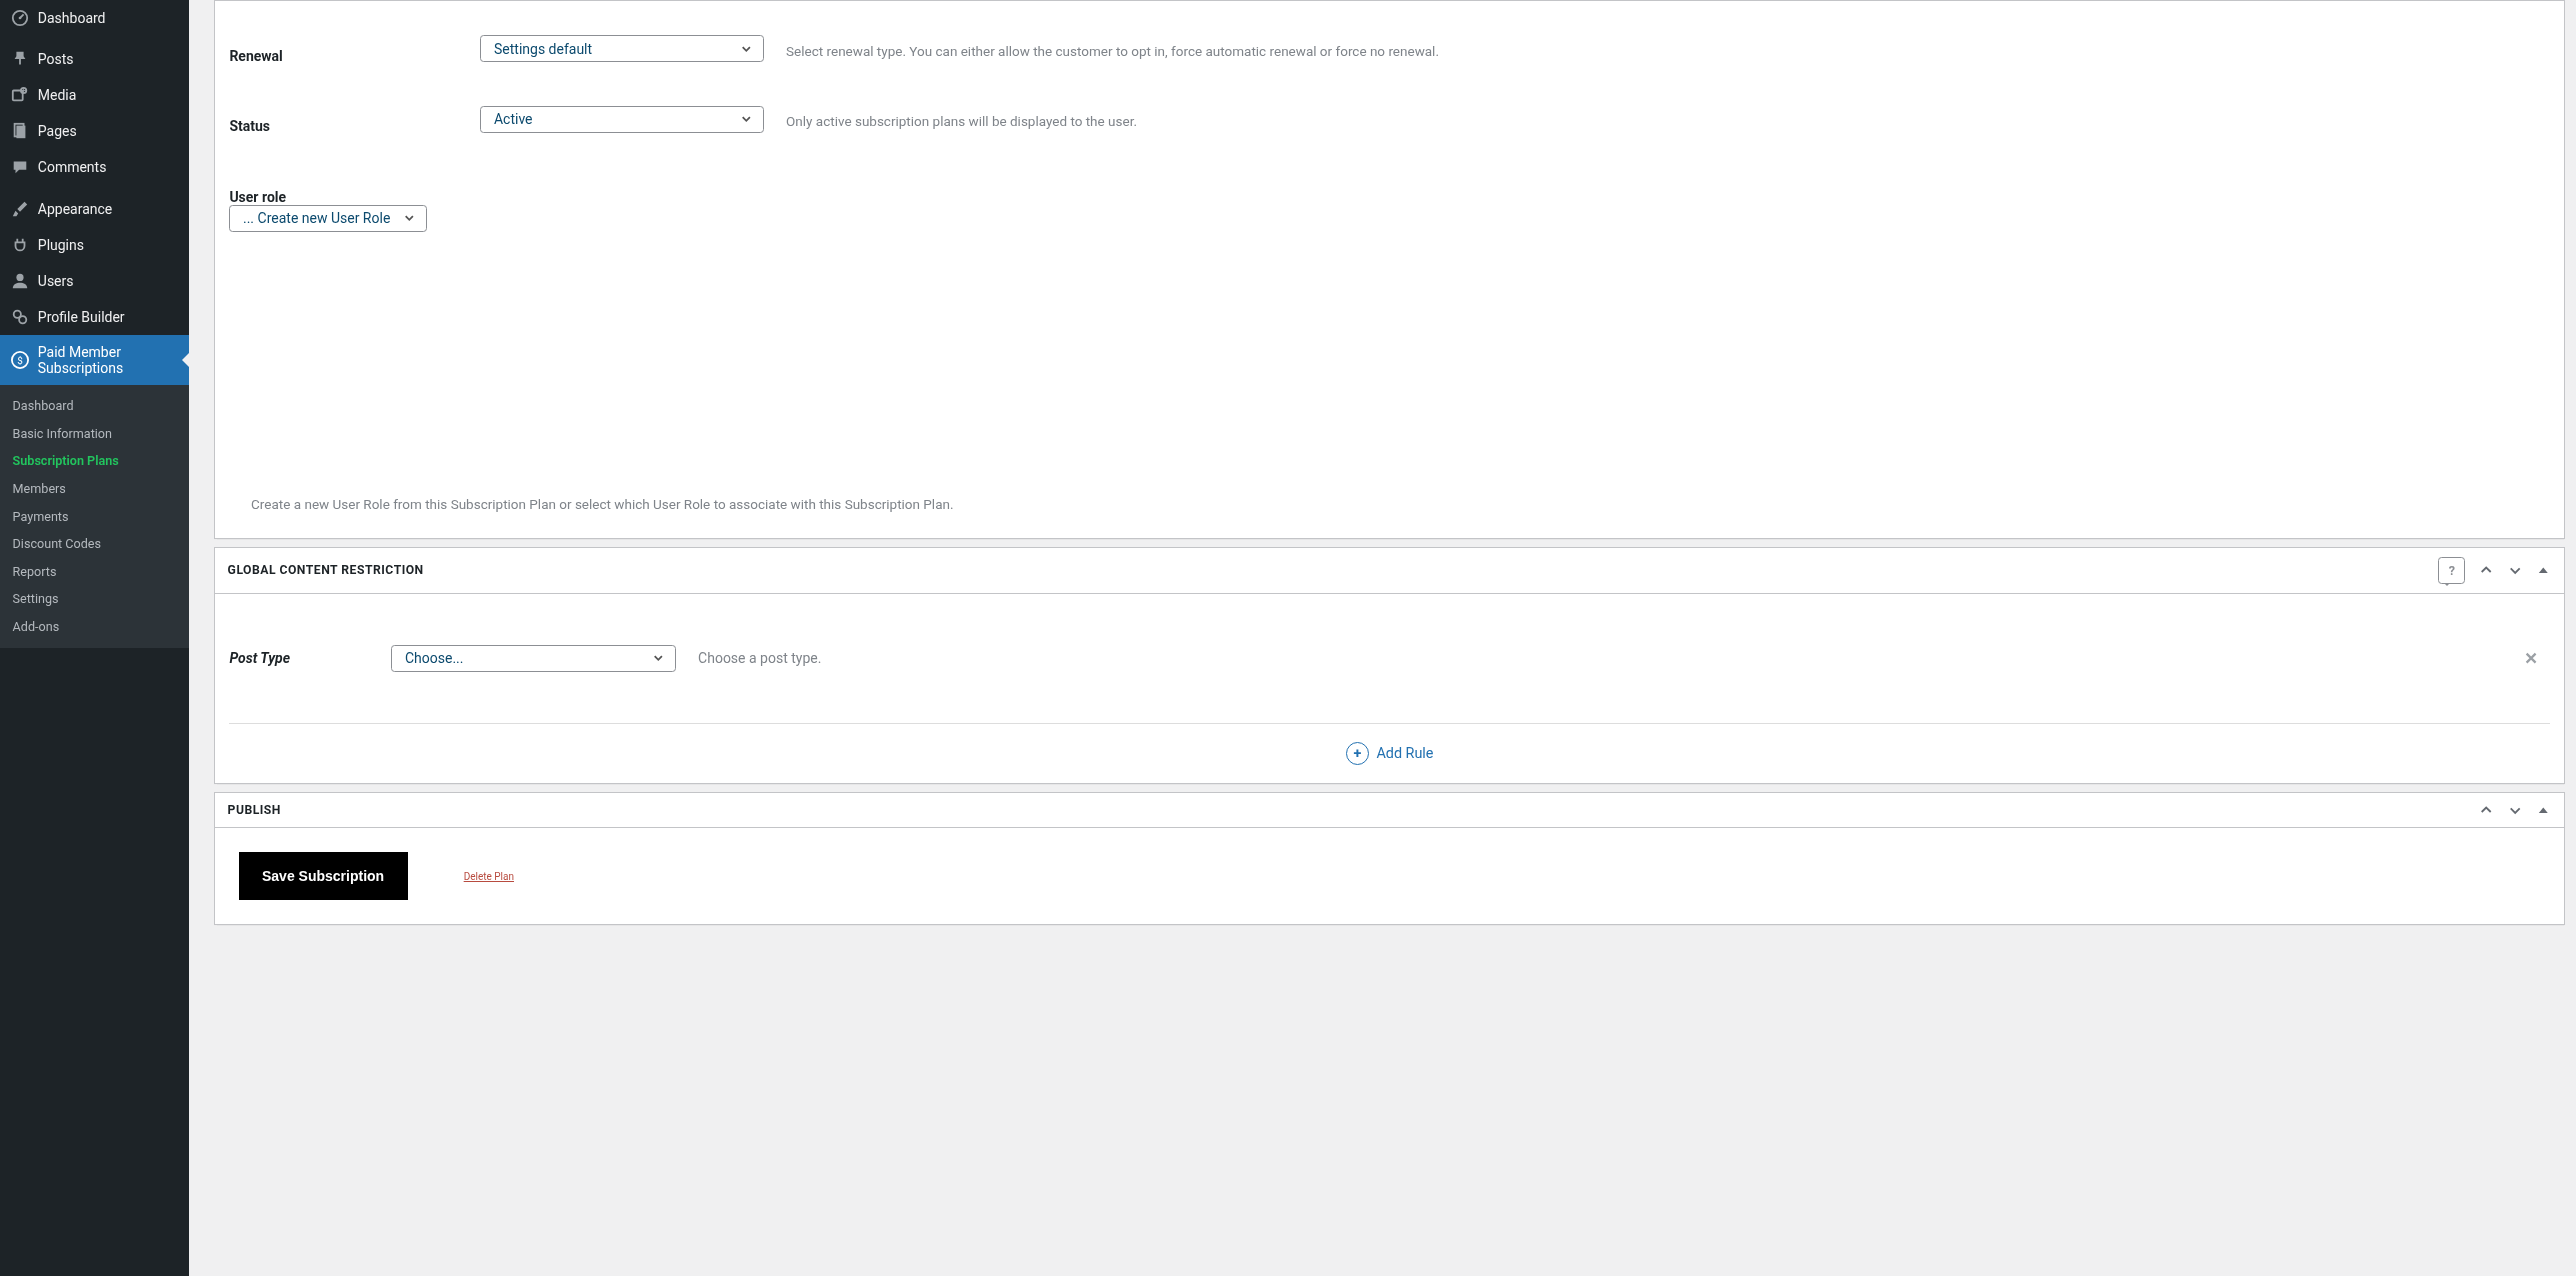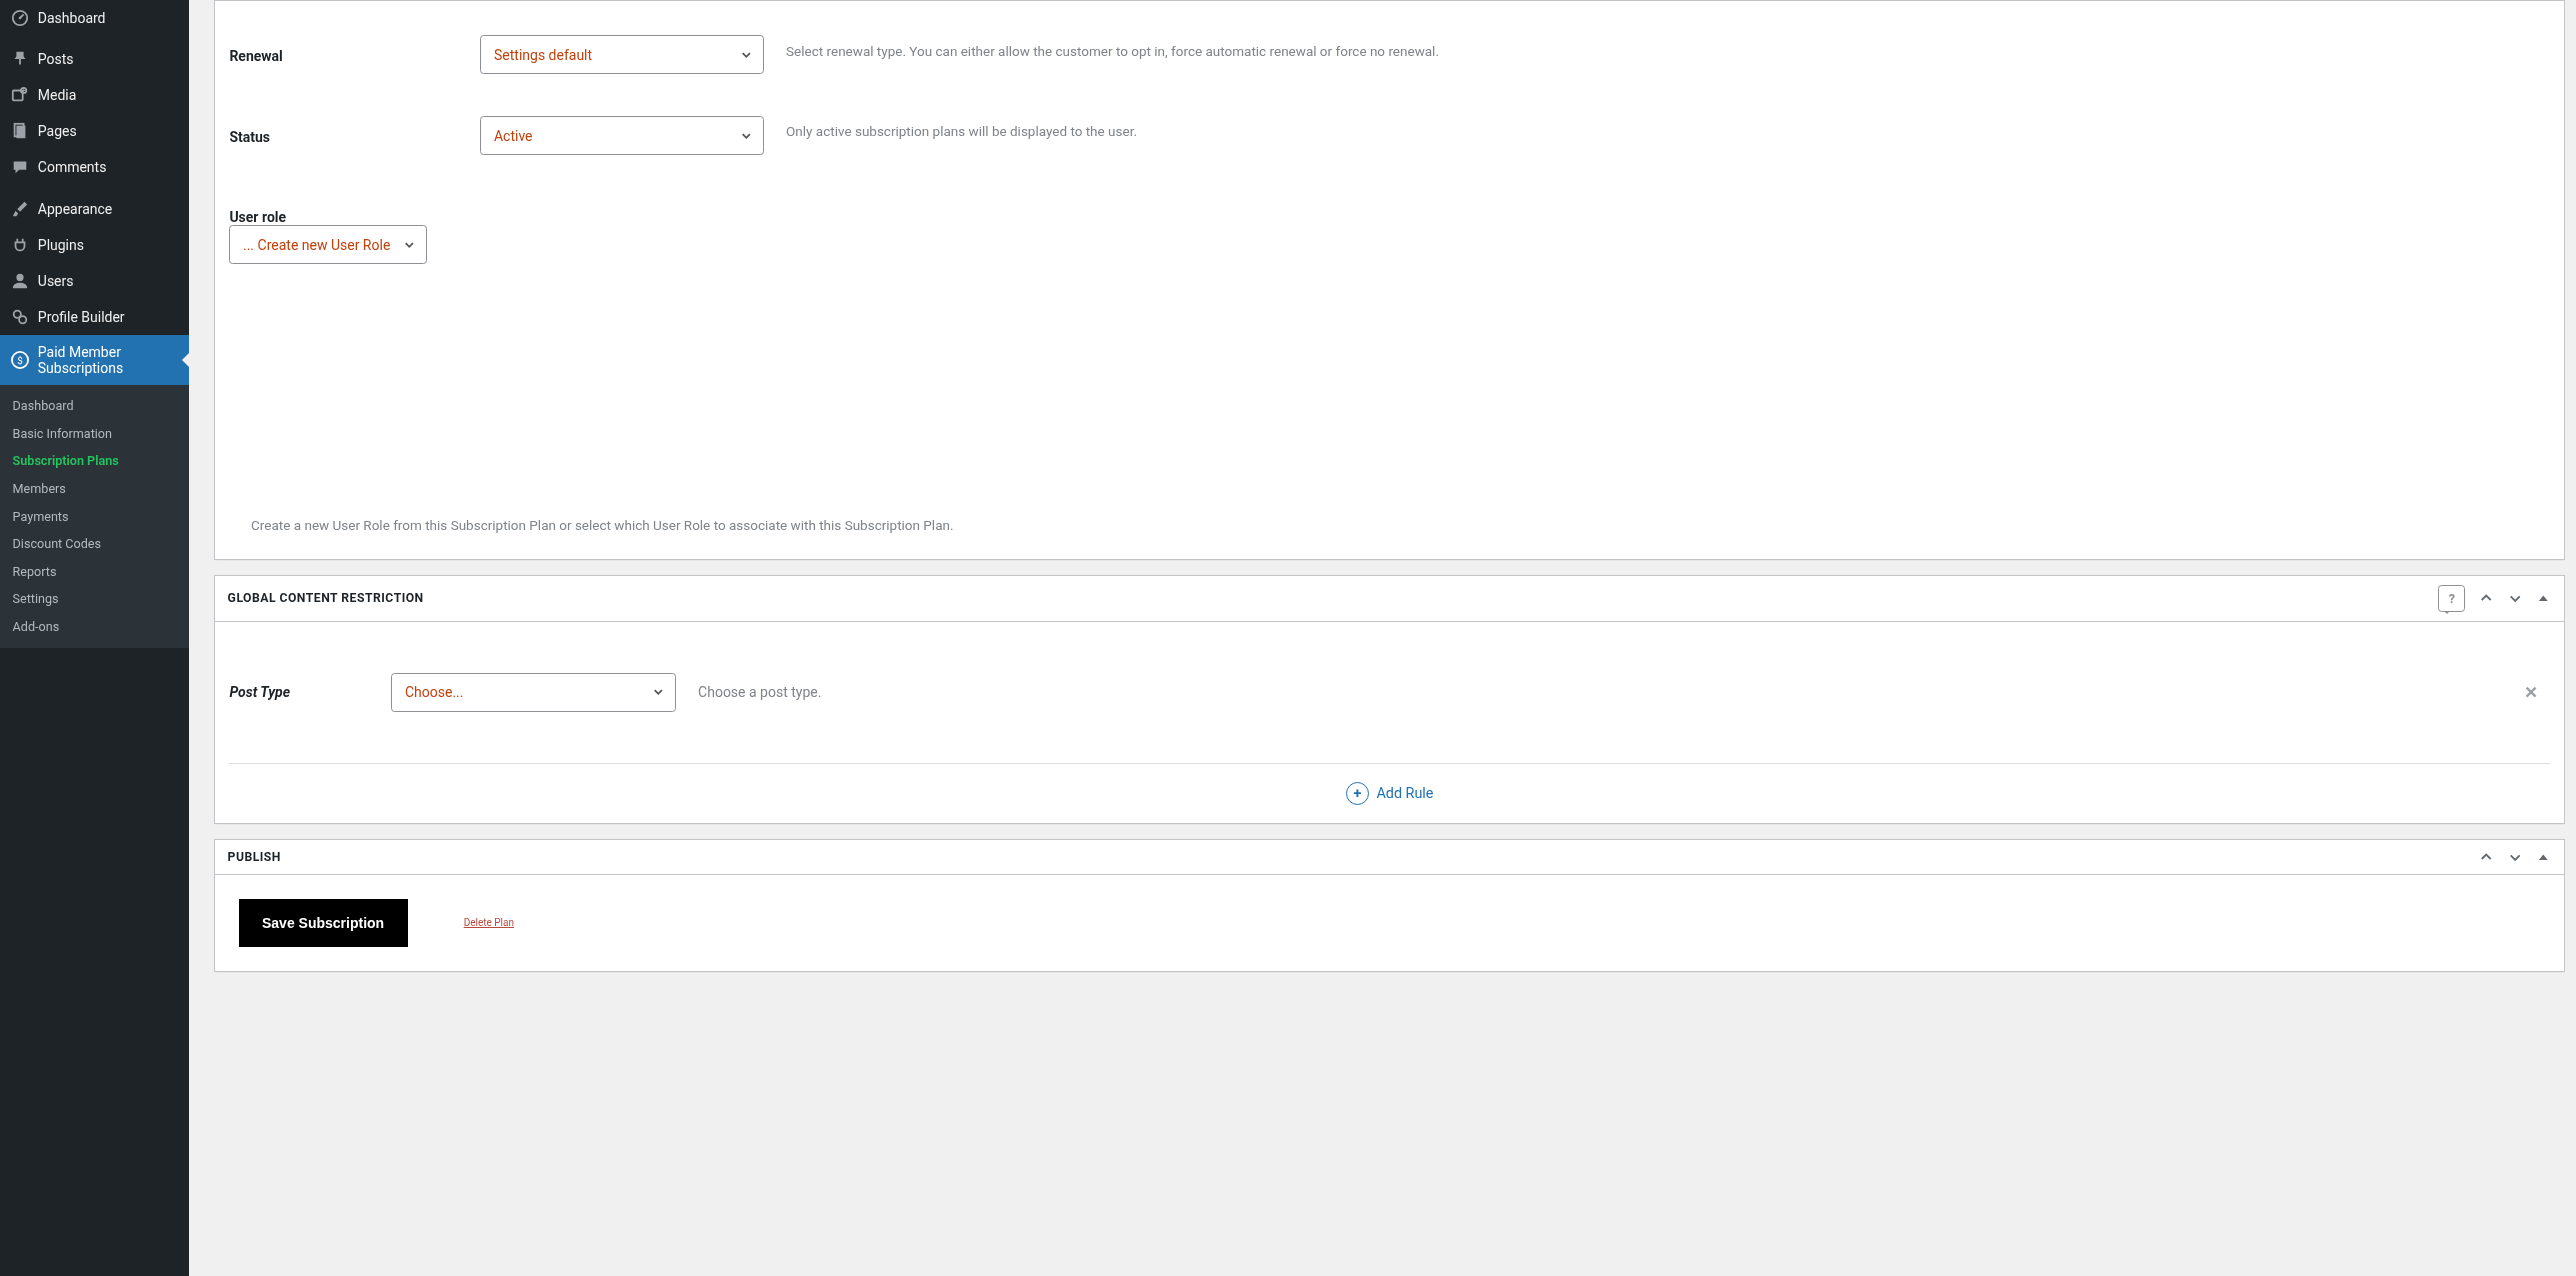--- a/index.html
+++ b/index.html
@@ -69,21 +69,21 @@
   
   .main {
     flex: 1;
     padding: 0 10.8px 18px 25px;
     overflow: auto;
   }
   .postbox {
     background: #fff;
     border: 0.9px solid #c3c4c7;
     box-shadow: 0 0.9px 0.9px rgba(0,0,0,.04);
-    margin-bottom: 15px;
+    margin-bottom: 8px;
   }
   .postbox-header {
     display: flex;
     align-items: center;
     justify-content: space-between;
     border-bottom: 0.9px solid #c3c4c7;
     padding: 9px 12.6px;
   }
   .postbox-header h2 {
     font-size: 12.2px;
@@ -119,27 +119,27 @@
   .field-desc {
     flex: 1;
     padding-left: 21.7px;
     padding-top: 5.4px;
     color: #7f848a;
     font-size: 13.5px;
     line-height: 1.5;
   }
   .select {
     width: 100%;
-    height: 39px;
+    height: 27px;
     border: 0.9px solid #8c8f94;
     border-radius: 3.6px;
     background: #fff;
     padding: 0 36px 0 12.6px;
     font-size: 14px;
-    color: #c2410c;
+    color: #0c4a6e;
     position: relative;
     display: flex;
     align-items: center;
     cursor: pointer;
   }
   .select .chev {
     position: absolute;
     right: 10.8px;
     top: 50%;
     transform: translateY(-50%);

